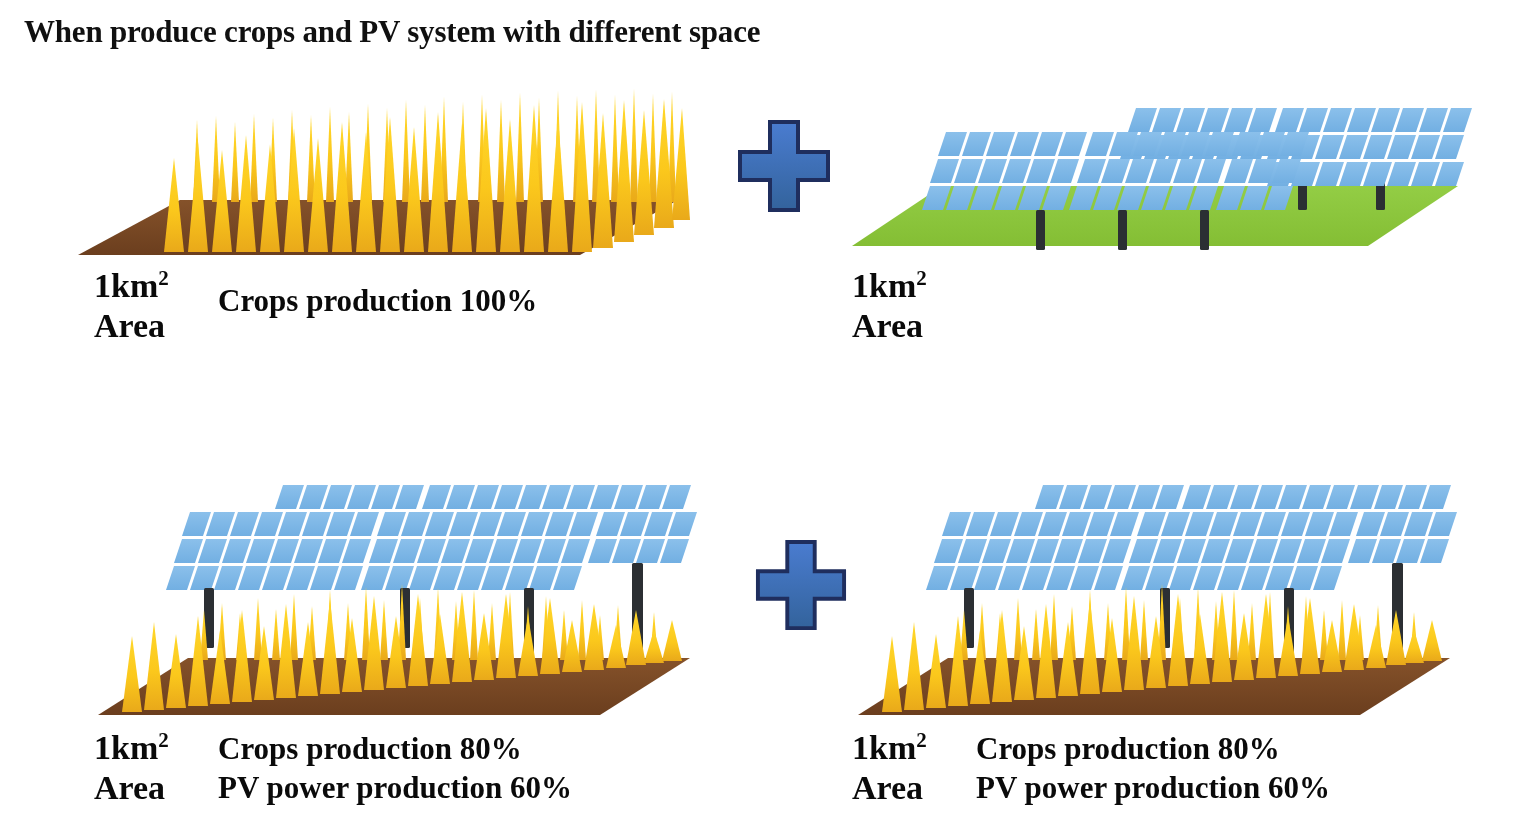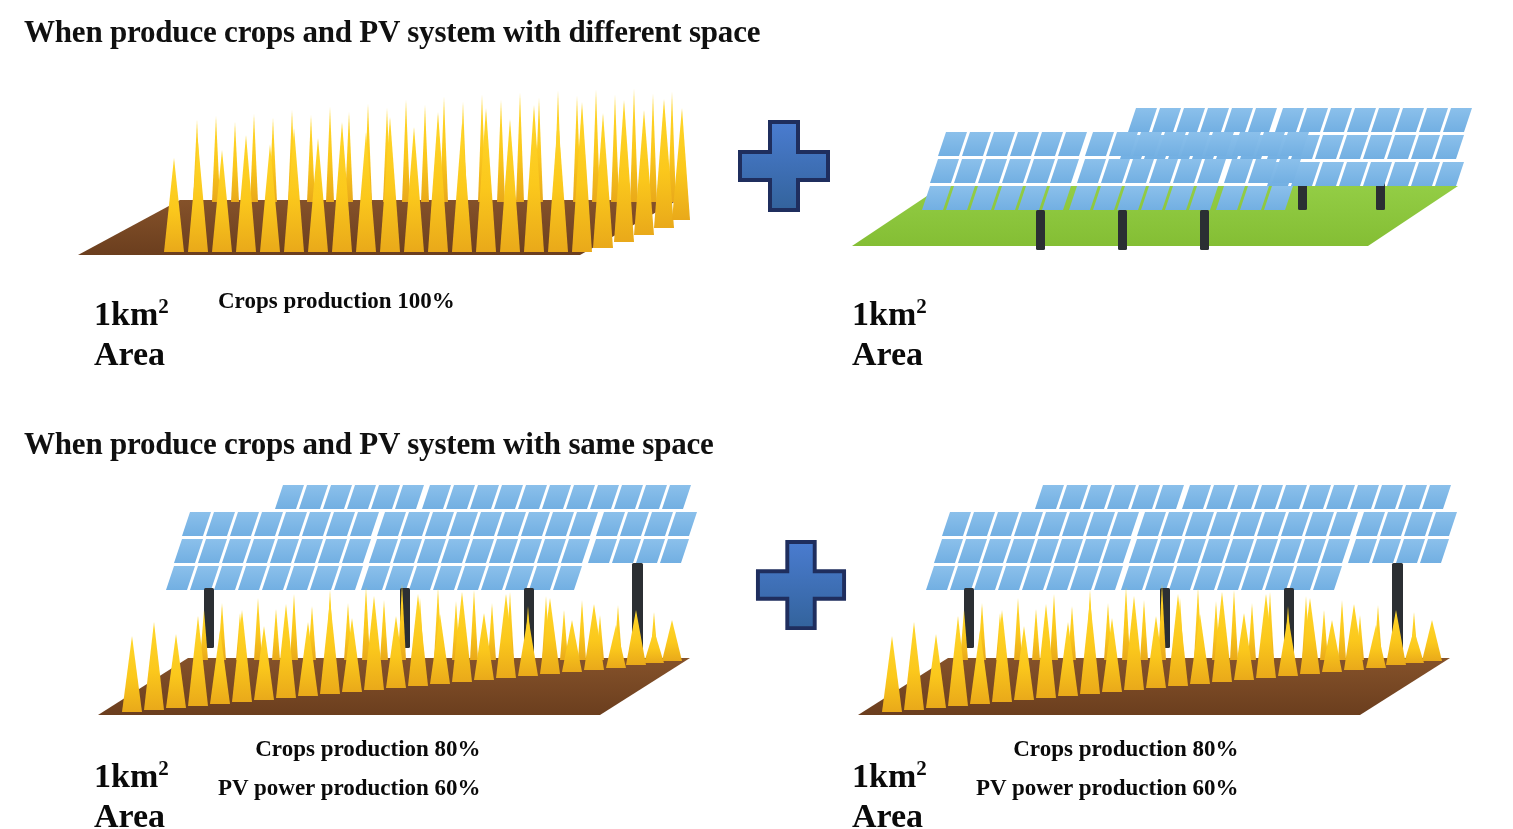--- a/index.html
+++ b/index.html
@@ -39,36 +39,34 @@
   .scene svg { display: block; overflow: visible; }
 
   .area-label {
     position: absolute;
     font-family: "Liberation Serif", "DejaVu Serif", serif;
     font-weight: bold;
     font-size: 34px;
     line-height: 40px;
     white-space: nowrap;
     color: #0a0a0a;
-    margin-top: 28px;
   }
   .area-label .sup {
     font-size: 21px;
     vertical-align: super;
     line-height: 0;
   }
   .caption-block {
     position: absolute;
     font-family: "Liberation Serif", "DejaVu Serif", serif;
     font-weight: bold;
-    font-size: 23px;
+    font-size: 31px;
     line-height: 39px;
     white-space: nowrap;
     color: #0a0a0a;
-    text-align: right;
   }
 
   .plus-icon {
     position: absolute;
   }
 </style>
 </head>
 <body>
 
 <div class="canvas">
@@ -298,21 +296,20 @@
       </g>
     </svg>
   </div>
 
   <div class="area-label" style="left:852px; top:266px;">
     <span>1km</span><span class="sup">2</span><br>
     <span>Area</span>
   </div>
 
 
-  <div class="section-title" id="title-bottom">When produce crops and PV system with same space</div>
 
   <div class="scene" style="left:78px; top:470px;">
     <svg width="640" height="260" viewBox="0 0 640 260">
       <defs>
         <linearGradient id="soilG2" x1="0" y1="0" x2="0" y2="1">
           <stop offset="0%" stop-color="#85522A"></stop>
           <stop offset="100%" stop-color="#6B3E1E"></stop>
         </linearGradient>
         <linearGradient id="cropG2" x1="0" y1="0" x2="0" y2="1">
           <stop offset="0%" stop-color="#FFD72B"></stop>

